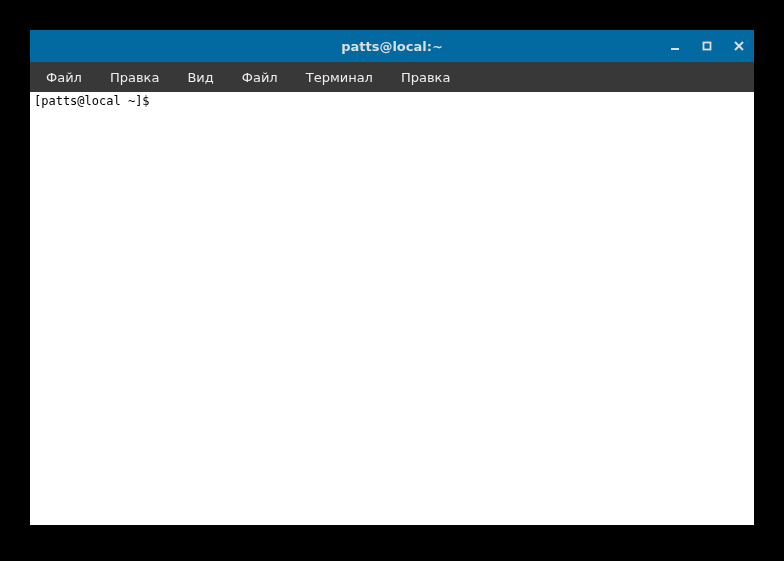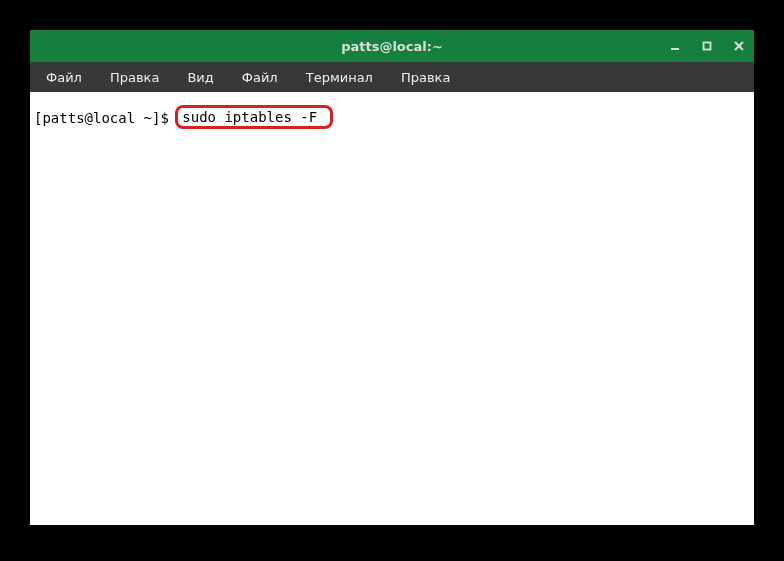--- a/index.html
+++ b/index.html
@@ -19,21 +19,21 @@
     .window {
       width: 724px;
       height: 495px;
       background: #fff;
       display: flex;
       flex-direction: column;
       box-shadow: 0 0 0 1px rgba(0,0,0,0.5);
     }
     
     .titlebar {
-      background: #15803d;
+      background: #0369a1;
       height: 32px;
       display: flex;
       align-items: center;
       position: relative;
       color: #ddd;
       font-size: 13px;
       font-weight: bold;
     }
     
     .titlebar-title {
@@ -76,23 +76,23 @@
     .menu-item {
       color: #eee;
       font-size: 13px;
       padding: 4px 10px;
       cursor: pointer;
     }
     
     .terminal-content {
       flex: 1;
       background: #fff;
-      padding: 14px 4px;
+      padding: 2px 4px;
       font-family: "DejaVu Sans Mono", "Liberation Mono", monospace;
-      font-size: 14px;
+      font-size: 12px;
       color: #000;
       position: relative;
       line-height: 1.3;
     }
     
     .terminal-line {
       display: flex;
       align-items: baseline;
     }
     
@@ -142,17 +142,16 @@
     <span class="menu-item">Правка</span>
     <span class="menu-item">Вид</span>
     <span class="menu-item">Файл</span>
     <span class="menu-item">Терминал</span>
     <span class="menu-item">Правка</span>
   </div>
 
   <div class="terminal-content">
     <div class="terminal-line">
       <span class="prompt">[patts@local ~]$ </span>
-      <span class="command-highlight">sudo iptables -F </span>
     </div>
   </div>
 
 </div>
 
 </body></html>

